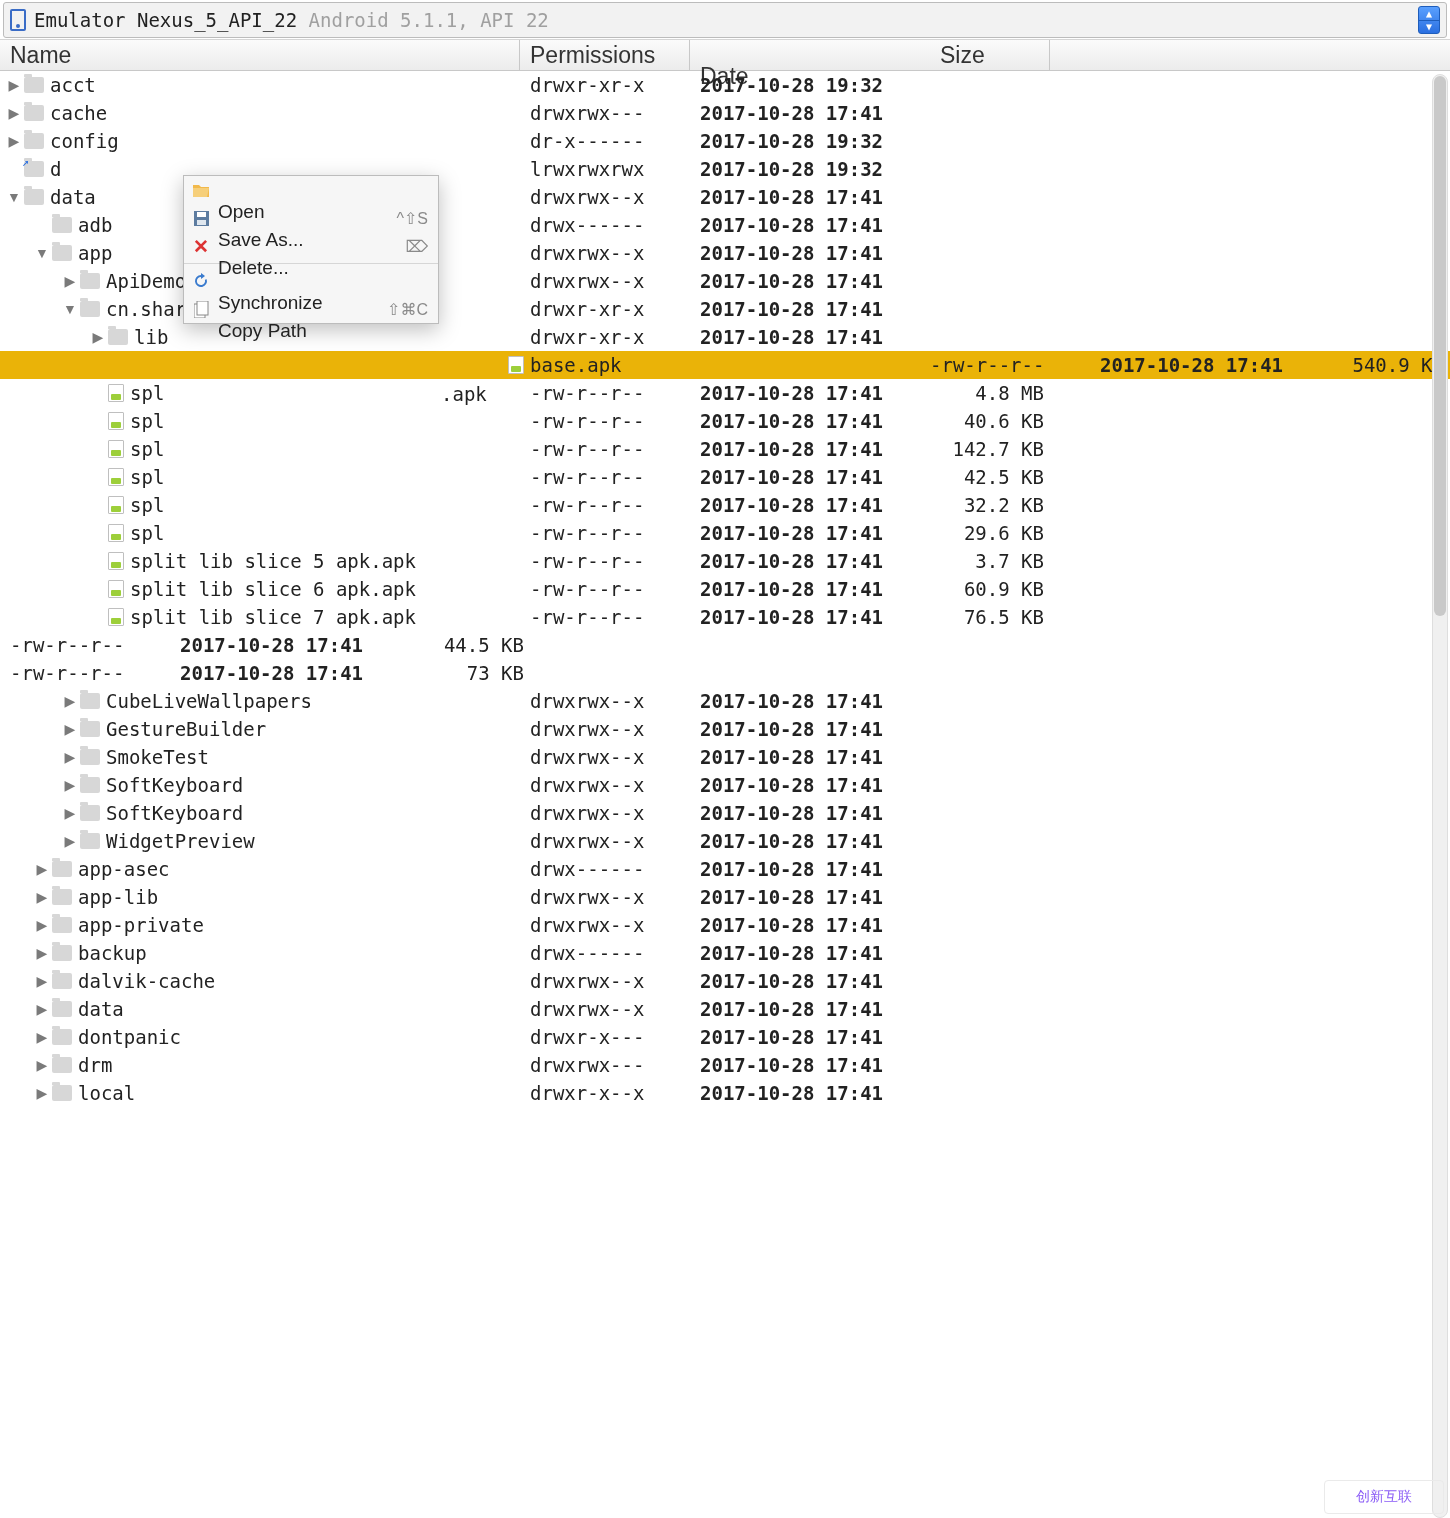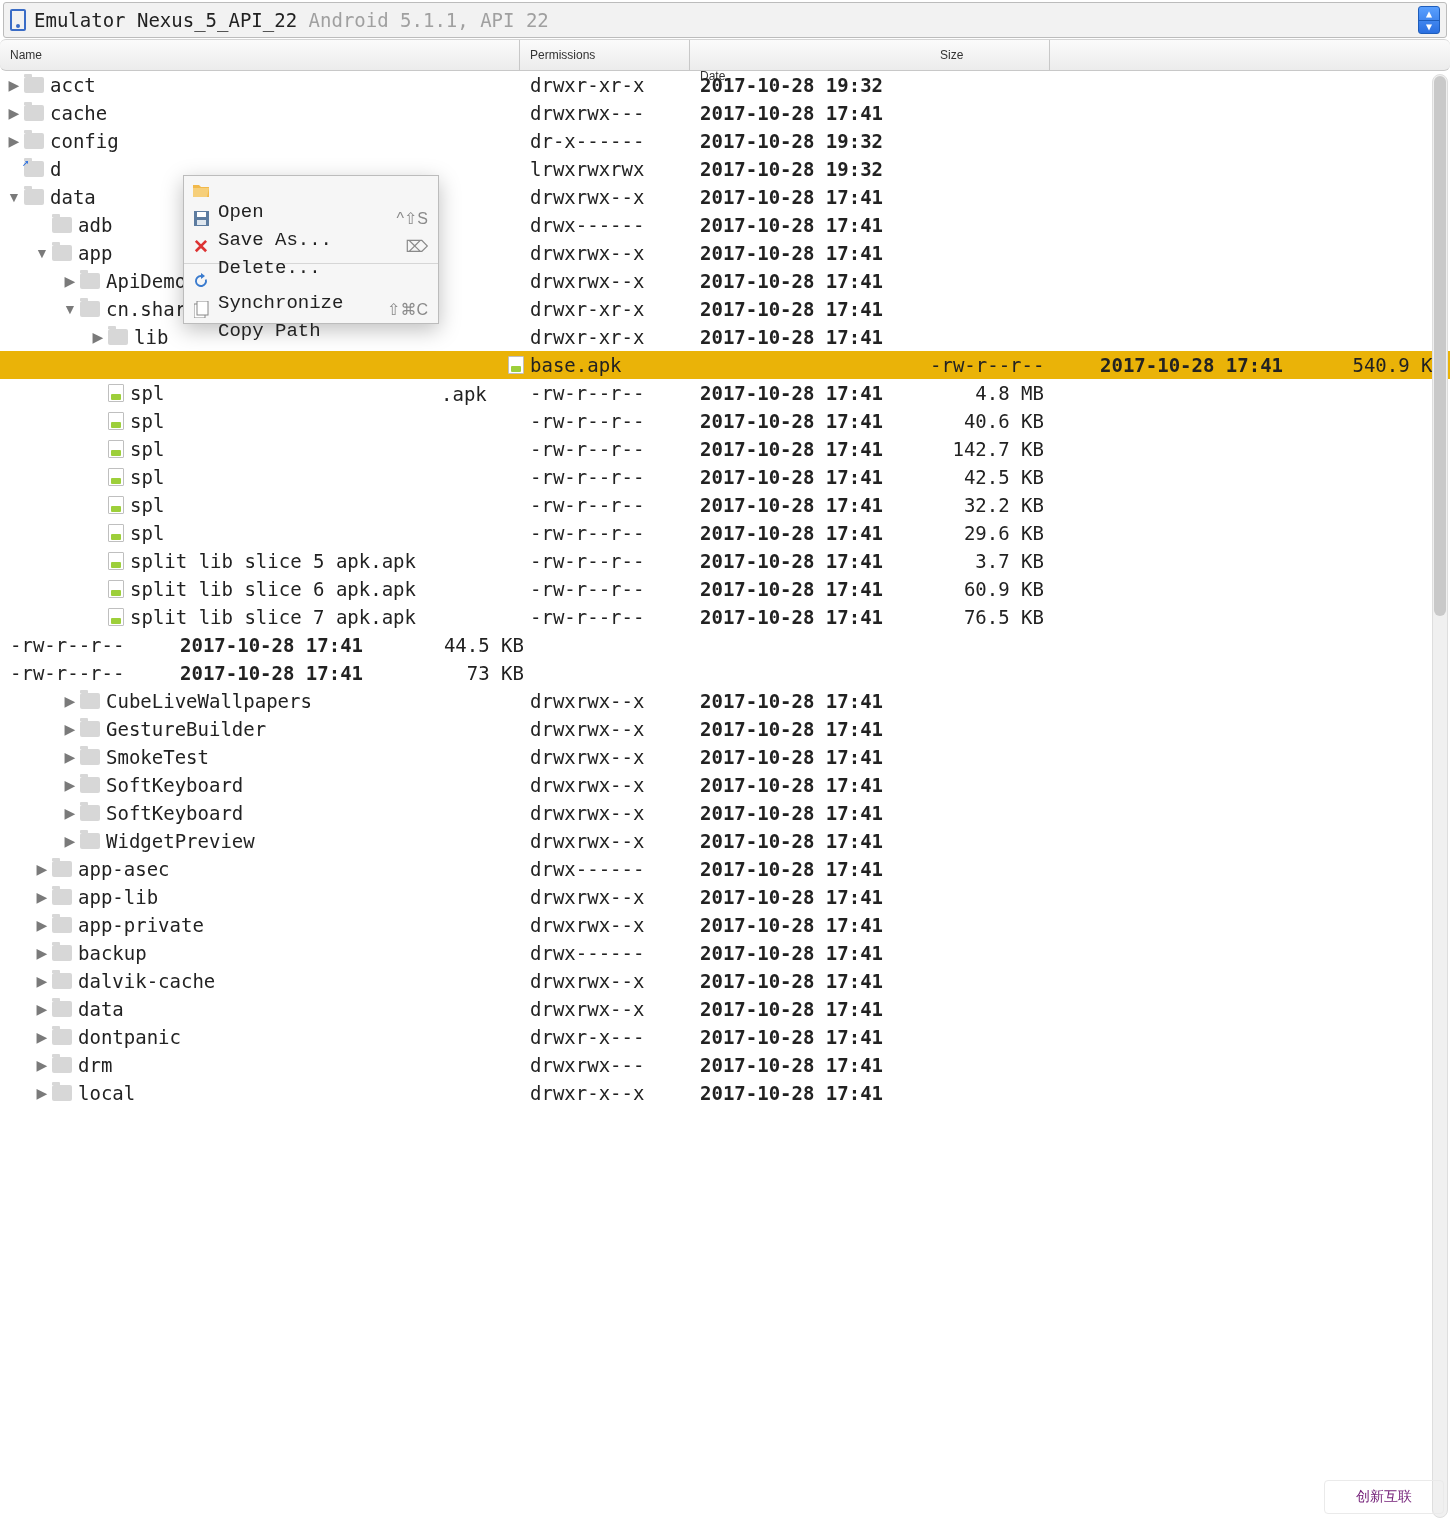--- a/index.html
+++ b/index.html
@@ -46,24 +46,23 @@
   .device-bar .spin div{flex:1;color:#fff;font-size:10px;display:flex;align-items:center;justify-content:center;}
   .device-bar .spin div:first-child{border-bottom:1px solid #1e5dbb;}
 
   .columns-header{
     display:flex;
     height:32px;
     border-top:1px solid #d5d5d5;
     border-bottom:1px solid #c8c8c8;
     background:linear-gradient(#fbfbfb,#ececec);
     font-family: -apple-system, "Helvetica Neue", Arial, sans-serif;
-    font-size:12px;
+    font-size:23px;
     font-weight:400;
     color:#333;
-    border-radius:6px;
   }
   .columns-header .col{
     display:flex; align-items:center; padding:0 10px;
     border-right:1px solid #c8c8c8;
   }
   .col-name{ width: 520px; }
   .col-perm{ width: 170px; }
   .col-date{ width: 240px; margin-top: 36px; }
   .col-size{ width: 120px; justify-content:flex-start;}
 
@@ -128,36 +127,36 @@
     border:1px solid #bcbcbc;
     box-shadow:0 6px 20px rgba(0,0,0,.25);
     z-index:50;
     font-family: -apple-system,"Helvetica Neue",Arial,sans-serif;
     font-size:19px;
   }
   .ctx .mi{
     display:flex; align-items:center; height:28px; padding:0 10px 0 6px;
   }
   .ctx .mi .mico{ width:22px; display:flex; align-items:center; justify-content:center; margin-right:6px;}
-  .ctx .mi .mlabel{ flex:1; font-family:Liberation Mono, monospace;margin-top:44px; }
+  .ctx .mi .mlabel{ flex:1; font-family:Liberation Sans, sans-serif;margin-top:44px; }
   .ctx .mi .msc{ color:#8a8a8a; font-size:16px; }
   .ctx .sep{ height:1px; background:#d6d6d6; margin:3px 0; }
 
   .scroll-track{
     position:absolute; right:2px; top:72px; bottom:2px; width:16px;
     background:#f0f0f0; border:1px solid #dedede; border-radius:8px;
   }
   .scroll-thumb{
     position:absolute; left:1px; right:1px; top:1px; height:540px;
     background:#c9c9c9; border-radius:8px;
   }
 
   .watermark{
     position:absolute; right:6px; bottom:6px; width:120px; height:34px;
-    font-size:14px; color:#701a75; display:flex; align-items:center; justify-content:center;
+    font-size:14px; color:#8b5cf6; display:flex; align-items:center; justify-content:center;
     border:1px solid #eaeaea; border-radius:4px;
     font-family:-apple-system,Arial,sans-serif;
   }
 </style>
 </head>
 <body>
 <div class="window">
 
 <div class="device-bar">
   <span class="phone-icon"></span>

